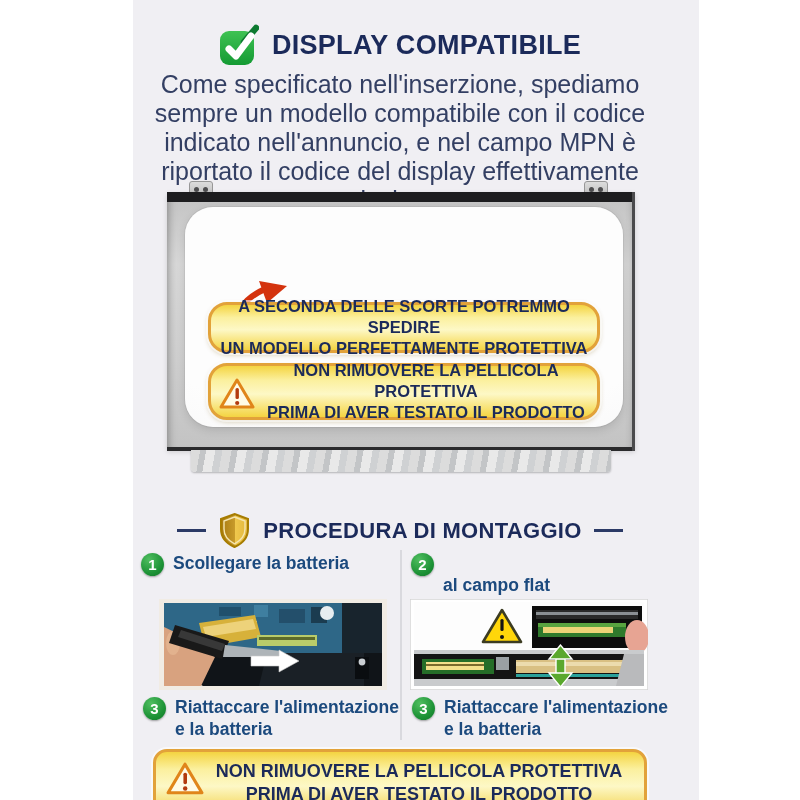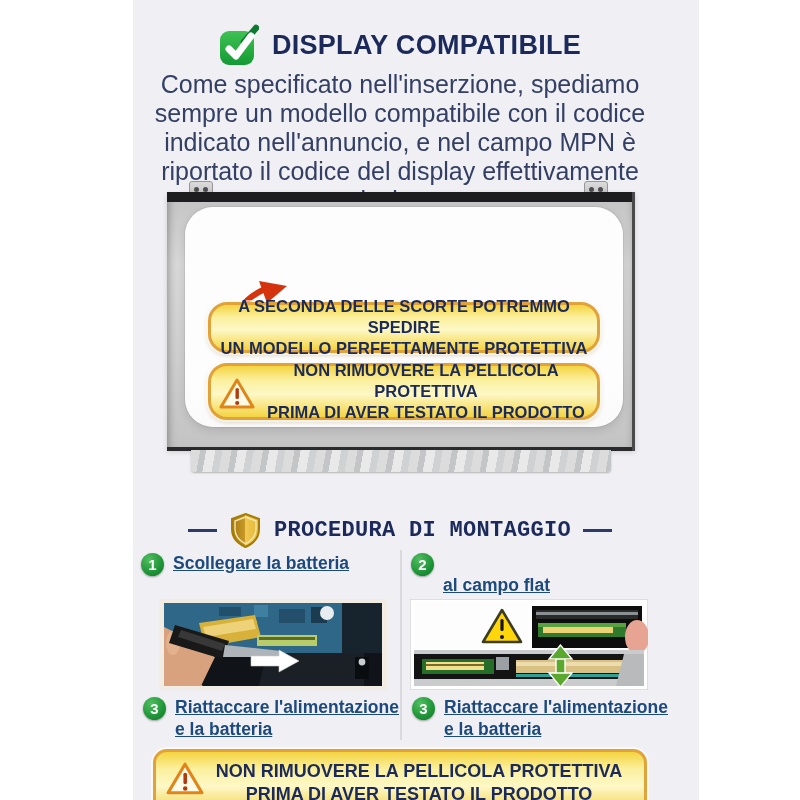--- a/index.html
+++ b/index.html
@@ -37,32 +37,32 @@
     box-shadow:0 0 0 2px rgba(255,255,255,.6), 0 2px 5px rgba(122,90,0,.3);
     color:#1b2a5a;font-weight:bold;font-size:16.5px;line-height:21px;text-align:center;
     display:flex;align-items:center;justify-content:center;}
   .ybox .txt{width:100%;}
   .ybox.stock{left:41px;top:121px;width:392px;height:51px;}
   .ybox.warn{left:41px;top:182px;width:392px;height:57px;padding-left:44px;}
   .ybox.warn .tri{position:absolute;left:8px;top:11px;}
   .red-arrow{position:absolute;left:62px;top:98px;}
 
   
-  .proc-hdr{position:absolute;left:0;top:512px;width:534px;display:flex;align-items:center;justify-content:center;gap:12px;font-family:Liberation Mono, monospace;}
+  .proc-hdr{position:absolute;left:0;top:512px;width:534px;display:flex;align-items:center;justify-content:center;gap:12px;}
   .proc-hdr .rule{width:29px;height:2.5px;background:#2b3a66;}
   .proc-hdr h2{margin:0;font-size:22px;font-weight:bold;color:#1b2a5a;letter-spacing:.3px;}
 
   
   .divider{position:absolute;left:267px;top:550px;width:2px;height:190px;background:#d9d9de;}
   .step{position:absolute;display:flex;gap:9px;align-items:flex-start;}
   .badge{width:23px;height:23px;border-radius:50%;flex:0 0 auto;margin-top:1px;
     background:radial-gradient(circle at 35% 28%, #4fbe5f, #1d9236 62%, #0f7426);
     color:#fff;font-weight:bold;font-size:15px;display:flex;align-items:center;justify-content:center;
     box-shadow:0 1px 2px rgba(0,0,0,.35);}
-  .step .lbl{font-size:17.5px;line-height:22px;font-weight:bold;color:#1c4a7e;text-decoration:underline;}
+  .step .lbl{font-size:17.5px;line-height:22px;font-weight:bold;color:#1c4a7e;}
   .step.s1{left:8px;top:552px;} .step.s2{left:278px;top:552px;}
   .step.s3l{left:10px;top:696px;} .step.s3r{left:279px;top:696px;}
   .photo{position:absolute;top:599px;}
   .photo.left{left:26px;} .photo.right{left:277px;}
 
   
   .fwarn{position:absolute;left:20px;top:749px;width:494px;height:72px;border:3px solid #e2a23a;border-radius:14px;
     background:linear-gradient(180deg,#f4d441 0%,#fbf09e 26%,#fdf8c6 52%,#f0ca35 100%);
     box-shadow:0 0 0 2px rgba(255,255,255,.6);
     color:#1b2a5a;font-weight:bold;font-size:18px;line-height:23px;text-align:center;

